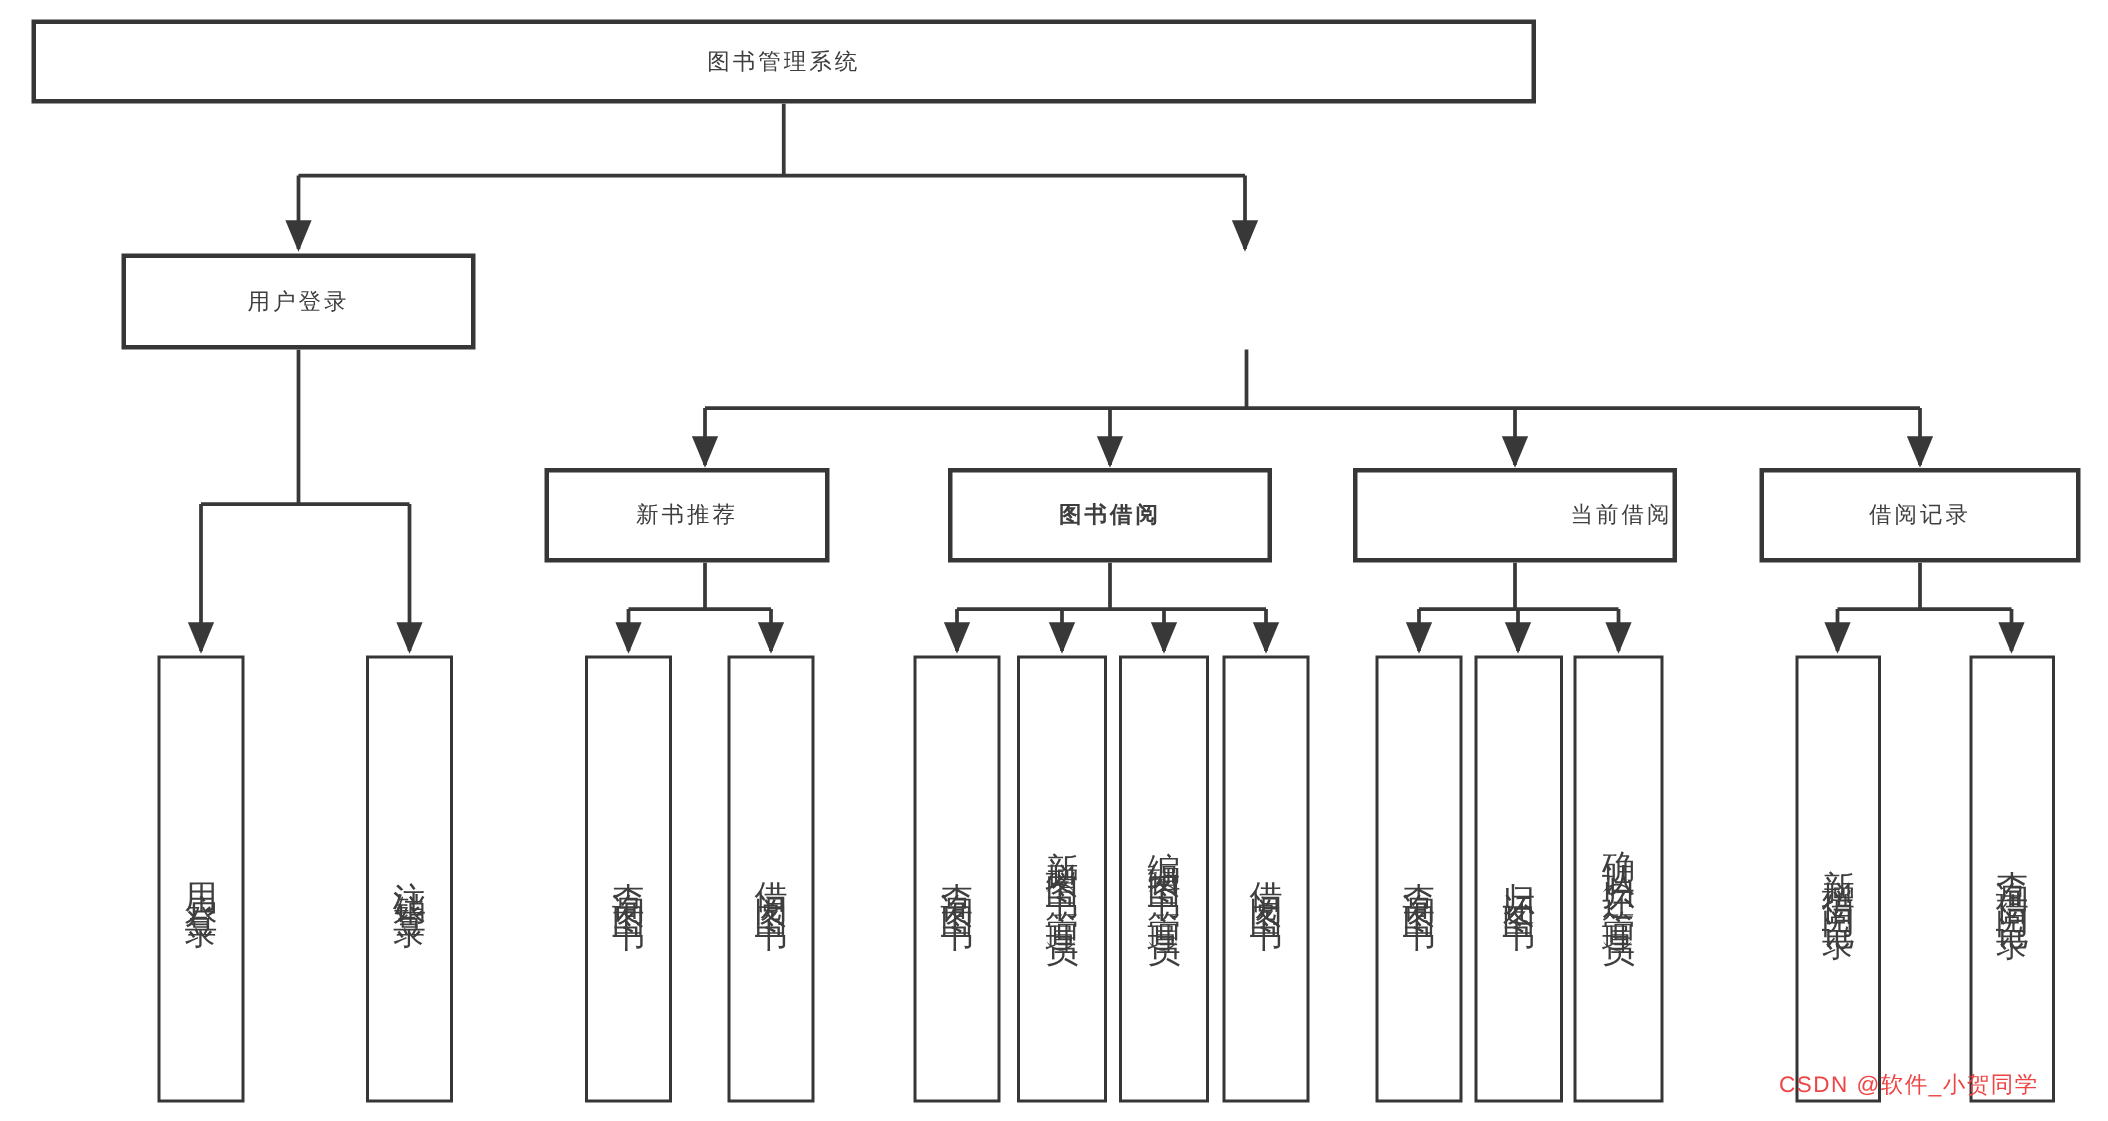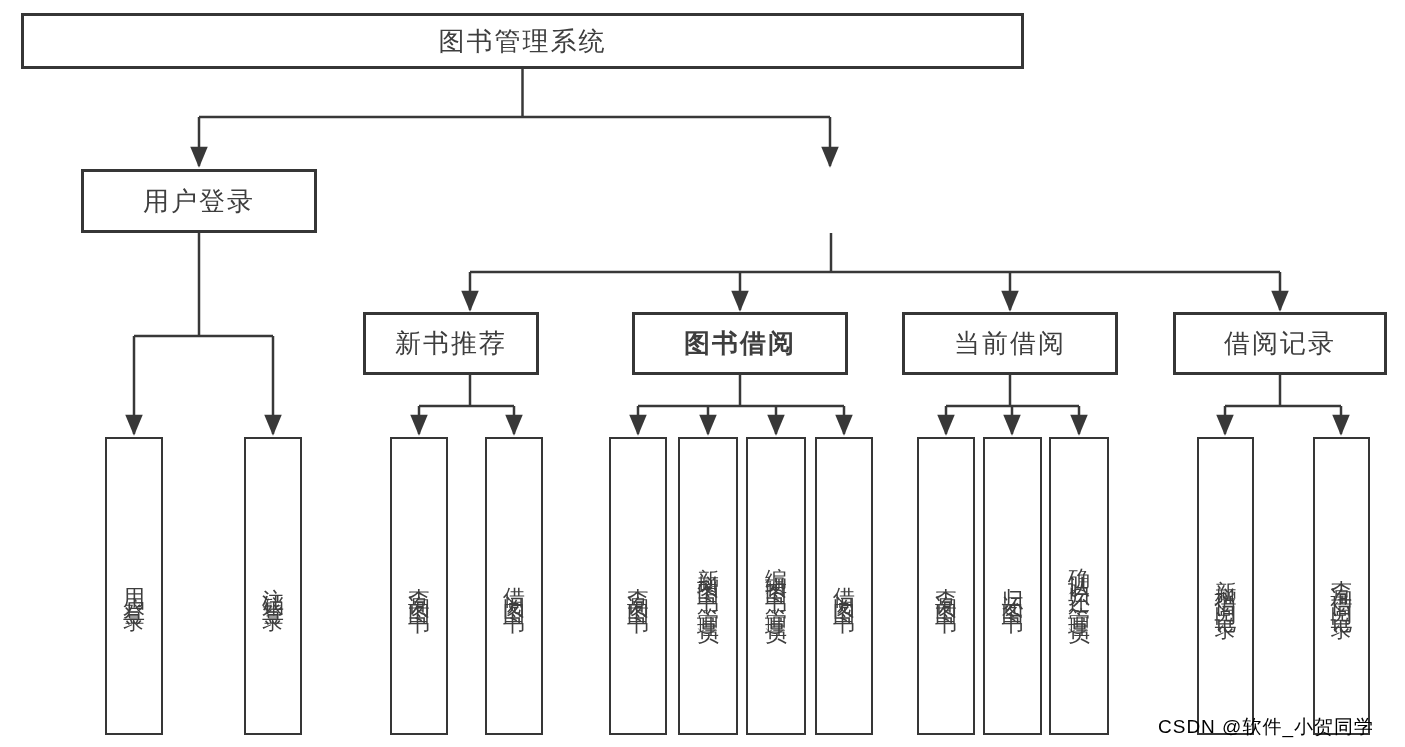--- a/index.html
+++ b/index.html
@@ -22,40 +22,40 @@
     background: #ffffff;
     border: 3px solid #363636;
     box-sizing: border-box;
     display: flex;
     align-items: center;
     justify-content: center;
     z-index: 2;
   }
   .node.leaf { border-width: 2.5px; }
   .hlabel {
-    font-size: 26px;
+    font-size: 15px;
     color: #3e3e3e;
     letter-spacing: 2px;
     white-space: nowrap;
   }
   .vlabel {
     writing-mode: vertical-rl;
     text-orientation: mixed;
     font-size: 22px;
     letter-spacing: 8px;
     color: #3e3e3e;
     line-height: 1;
     white-space: nowrap;
   }
   .watermark {
     position: absolute;
-    left: 1158px;
+    left: 1186px;
     top: 714px;
-    font-size: 19px;
-    color: #000000;
+    font-size: 15px;
+    color: #ef4444;
     letter-spacing: 1px;
     white-space: nowrap;
     z-index: 5;
   }
 </style>
 </head>
 <body>
 
 <div class="canvas">
 
@@ -115,27 +115,27 @@
   </svg>
 
   <div class="node" style="left:21px; top:13px; width:1003px; height:56px;">
     <span class="hlabel">图书管理系统</span>
   </div>
 
   <div class="node" style="left:81px; top:169px; width:236px; height:64px;">
     <span class="hlabel">用户登录</span>
   </div>
 
-  <div class="node" style="left:363px; top:312px; width:176px; height:63px;">
+  <div class="node" style="left:363px; top:312px; width:190px; height:63px;">
     <span class="hlabel">新书推荐</span>
   </div>
   <div class="node" style="left:632px; top:312px; width:216px; height:63px;font-weight:bold;">
     <span class="hlabel">图书借阅</span>
   </div>
-  <div class="node" style="left:902px; top:312px; width:216px; height:63px;">
+  <div class="node" style="left:902px; top:312px; width:216px; height:63px;justify-content:flex-end;">
     <span class="hlabel">当前借阅</span>
   </div>
   <div class="node" style="left:1173px; top:312px; width:214px; height:63px;">
     <span class="hlabel">借阅记录</span>
   </div>
 
   <div class="node leaf" style="left:105px; top:437px; width:58px; height:298px;">
     <span class="vlabel">用户登录</span>
   </div>
   <div class="node leaf" style="left:244px; top:437px; width:58px; height:298px;">

